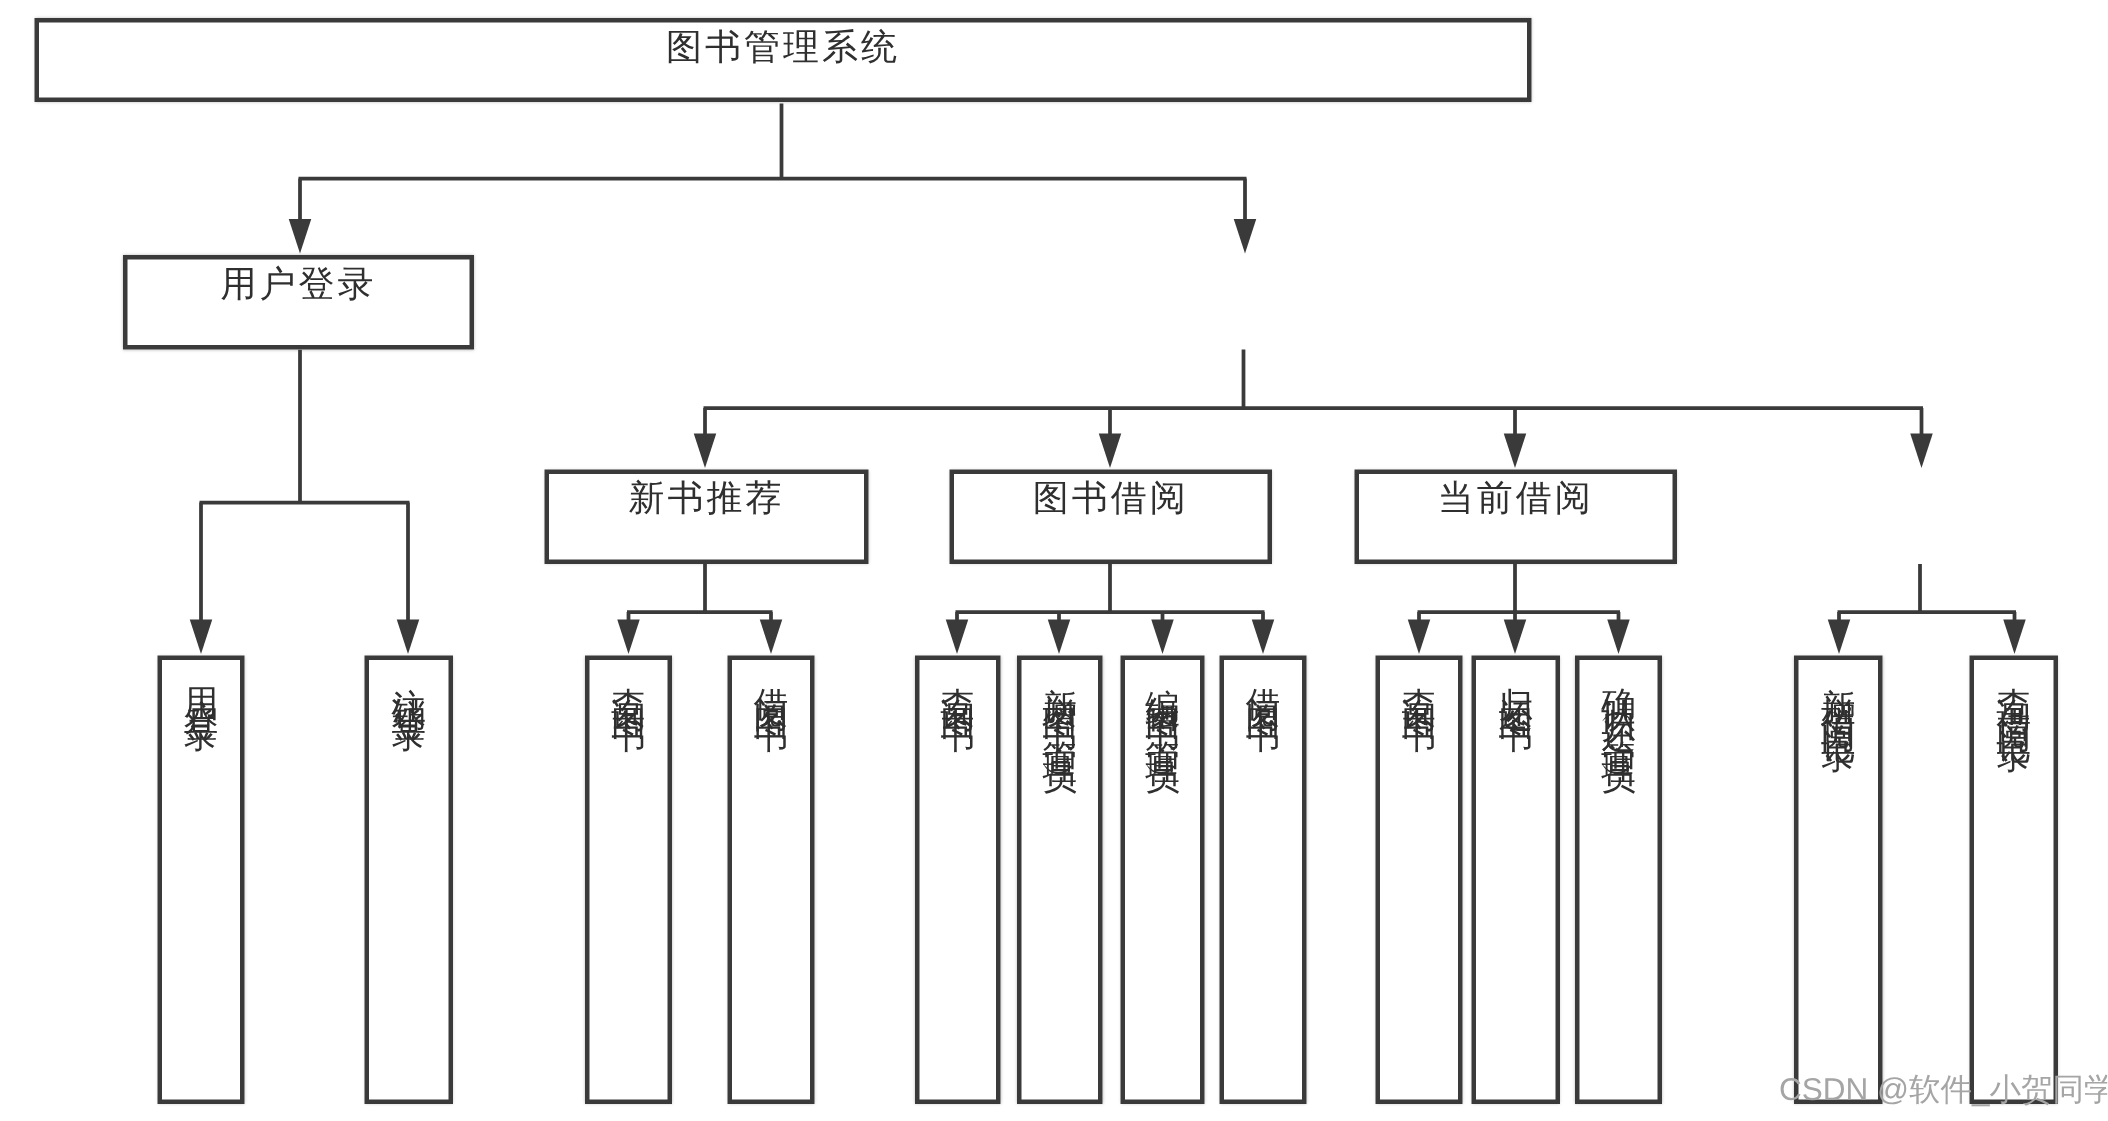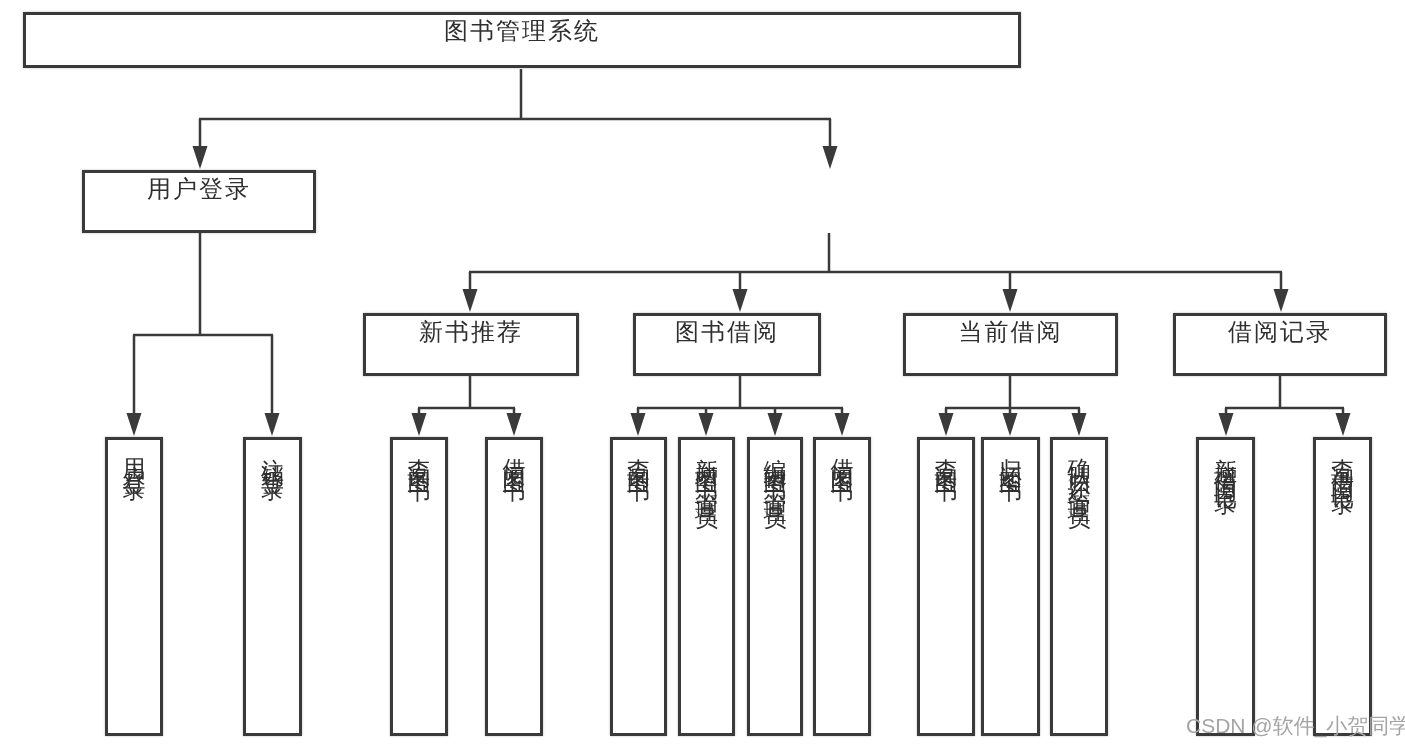--- a/index.html
+++ b/index.html
@@ -100,28 +100,25 @@
     <span class="lbl">图书管理系统</span>
   </div>
 
   <div class="node hnode" style="left:82px; top:170px; width:234px; height:63px;">
     <span class="lbl">用户登录</span>
   </div>
 
   <div class="node hnode" style="left:363px; top:313px; width:216px; height:63px;">
     <span class="lbl">新书推荐</span>
   </div>
-  <div class="node hnode" style="left:633px; top:313px; width:188px; height:63px;">
+  <div class="node hnode" style="left:633px; top:313px; width:215px; height:63px;">
     <span class="lbl">图书借阅</span>
   </div>
   <div class="node hnode" style="left:903px; top:313px; width:215px; height:63px;">
     <span class="lbl">当前借阅</span>
-  </div>
-  <div class="node hnode" style="left:1173px; top:313px; width:214px; height:63px;">
-    <span class="lbl">借阅记录</span>
   </div>
 
   <div class="node vnode" style="left:105px; top:437px; width:58px; height:299px;">
     <span class="lbl">用户登录</span>
   </div>
   <div class="node vnode" style="left:243px; top:437px; width:59px; height:299px;">
     <span class="lbl">注销登录</span>
   </div>
 
   <div class="node vnode" style="left:390px; top:437px; width:58px; height:299px;">

